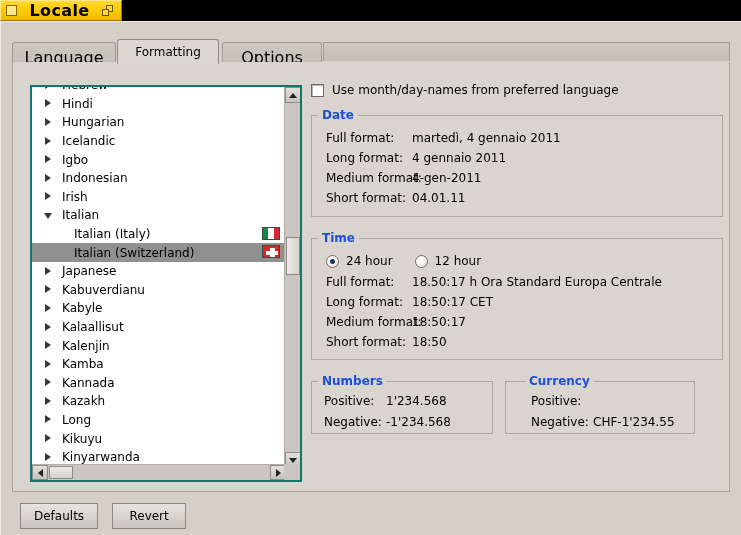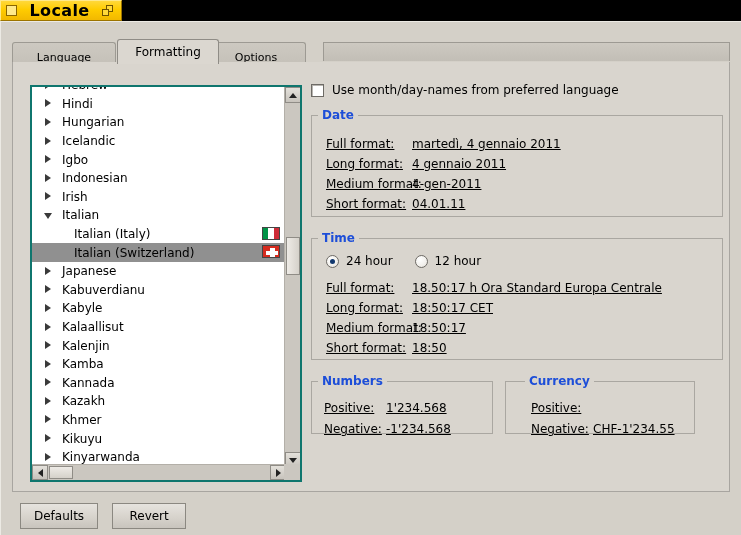--- a/index.html
+++ b/index.html
@@ -70,35 +70,35 @@
     width: 718px; height: 22px;
   }
   .tab {
     position: absolute;
     top: 3px; height: 29px;
     background: linear-gradient(to bottom, #cdc9c1 0%, #c2beb6 100%);
     border: 1px solid #9d9a93;
     border-bottom: none;
     border-top-left-radius: 3px;
     border-top-right-radius: 3px;
-    font-size: 11px; color: #000;
+    font-size: 16px; color: #000;
     display: flex; align-items: center; justify-content: center;
     cursor: default;
   }
   .tab.active {
     top: 0; height: 25px;
     background: #dbd7d0;
     border: 1px solid #8f8c86;
     border-bottom: none;
     z-index: 3;
     font-size: 12px;
   }
   #tab-language { left: 0; width: 104px; }
   #tab-formatting { left: 105px; width: 102px; }
-  #tab-options { left: 194px; width: 100px; }
+  #tab-options { left: 210px; width: 100px; }
   #tab-filler {
     position: absolute; left: 311px; top: 3px;
     width: 407px; height: 19px;
     background: linear-gradient(to bottom, #cdc9c1 0%, #c2beb6 100%);
     border: 1px solid #9d9a93;
     border-bottom: none;
   }
 
   
   #tabpage {
@@ -268,25 +268,24 @@
     margin: 0; padding: 0;
     background: transparent;
     position: relative;
   }
   fieldset.grp > legend {
     font-size: 12px; font-weight: bold; color: #1d4ed8;
     padding: 0 4px; margin-left: 6px;
   }
   .grpbody { padding: 9px 0 10px 0; }
   .frow {
-    display: flex; align-items: flex-end;
+    display: flex; align-items: flex-start;
     height: 20px;
     font-size: 12px; color: #000;
     white-space: nowrap;
-    text-decoration: underline;
   }
   .frow .k { width: 100px; padding-left: 14px; flex: 0 0 auto; }
   .frow .v { flex: 1 1 auto; }
 
   #grp-date { margin-bottom: 14px; height: 109px; }
   #grp-time { margin-bottom: 14px; height: 129px; }
 
   #radiorow { display: flex; align-items: center; height: 22px; padding-left: 14px; margin-bottom: 3px; }
   .radio {
     width: 13px; height: 13px; border-radius: 50%;
@@ -431,21 +430,21 @@
             <div class="lrow">
               <span class="arrow right"></span>
               <span>Kannada</span>
             </div>
             <div class="lrow">
               <span class="arrow right"></span>
               <span>Kazakh</span>
             </div>
             <div class="lrow">
               <span class="arrow right"></span>
-              <span>Khmer</span>
+              <span>Long</span>
             </div>
             <div class="lrow">
               <span class="arrow right"></span>
               <span>Kikuyu</span>
             </div>
             <div class="lrow">
               <span class="arrow right"></span>
               <span>Kinyarwanda</span>
             </div>
           </div>

